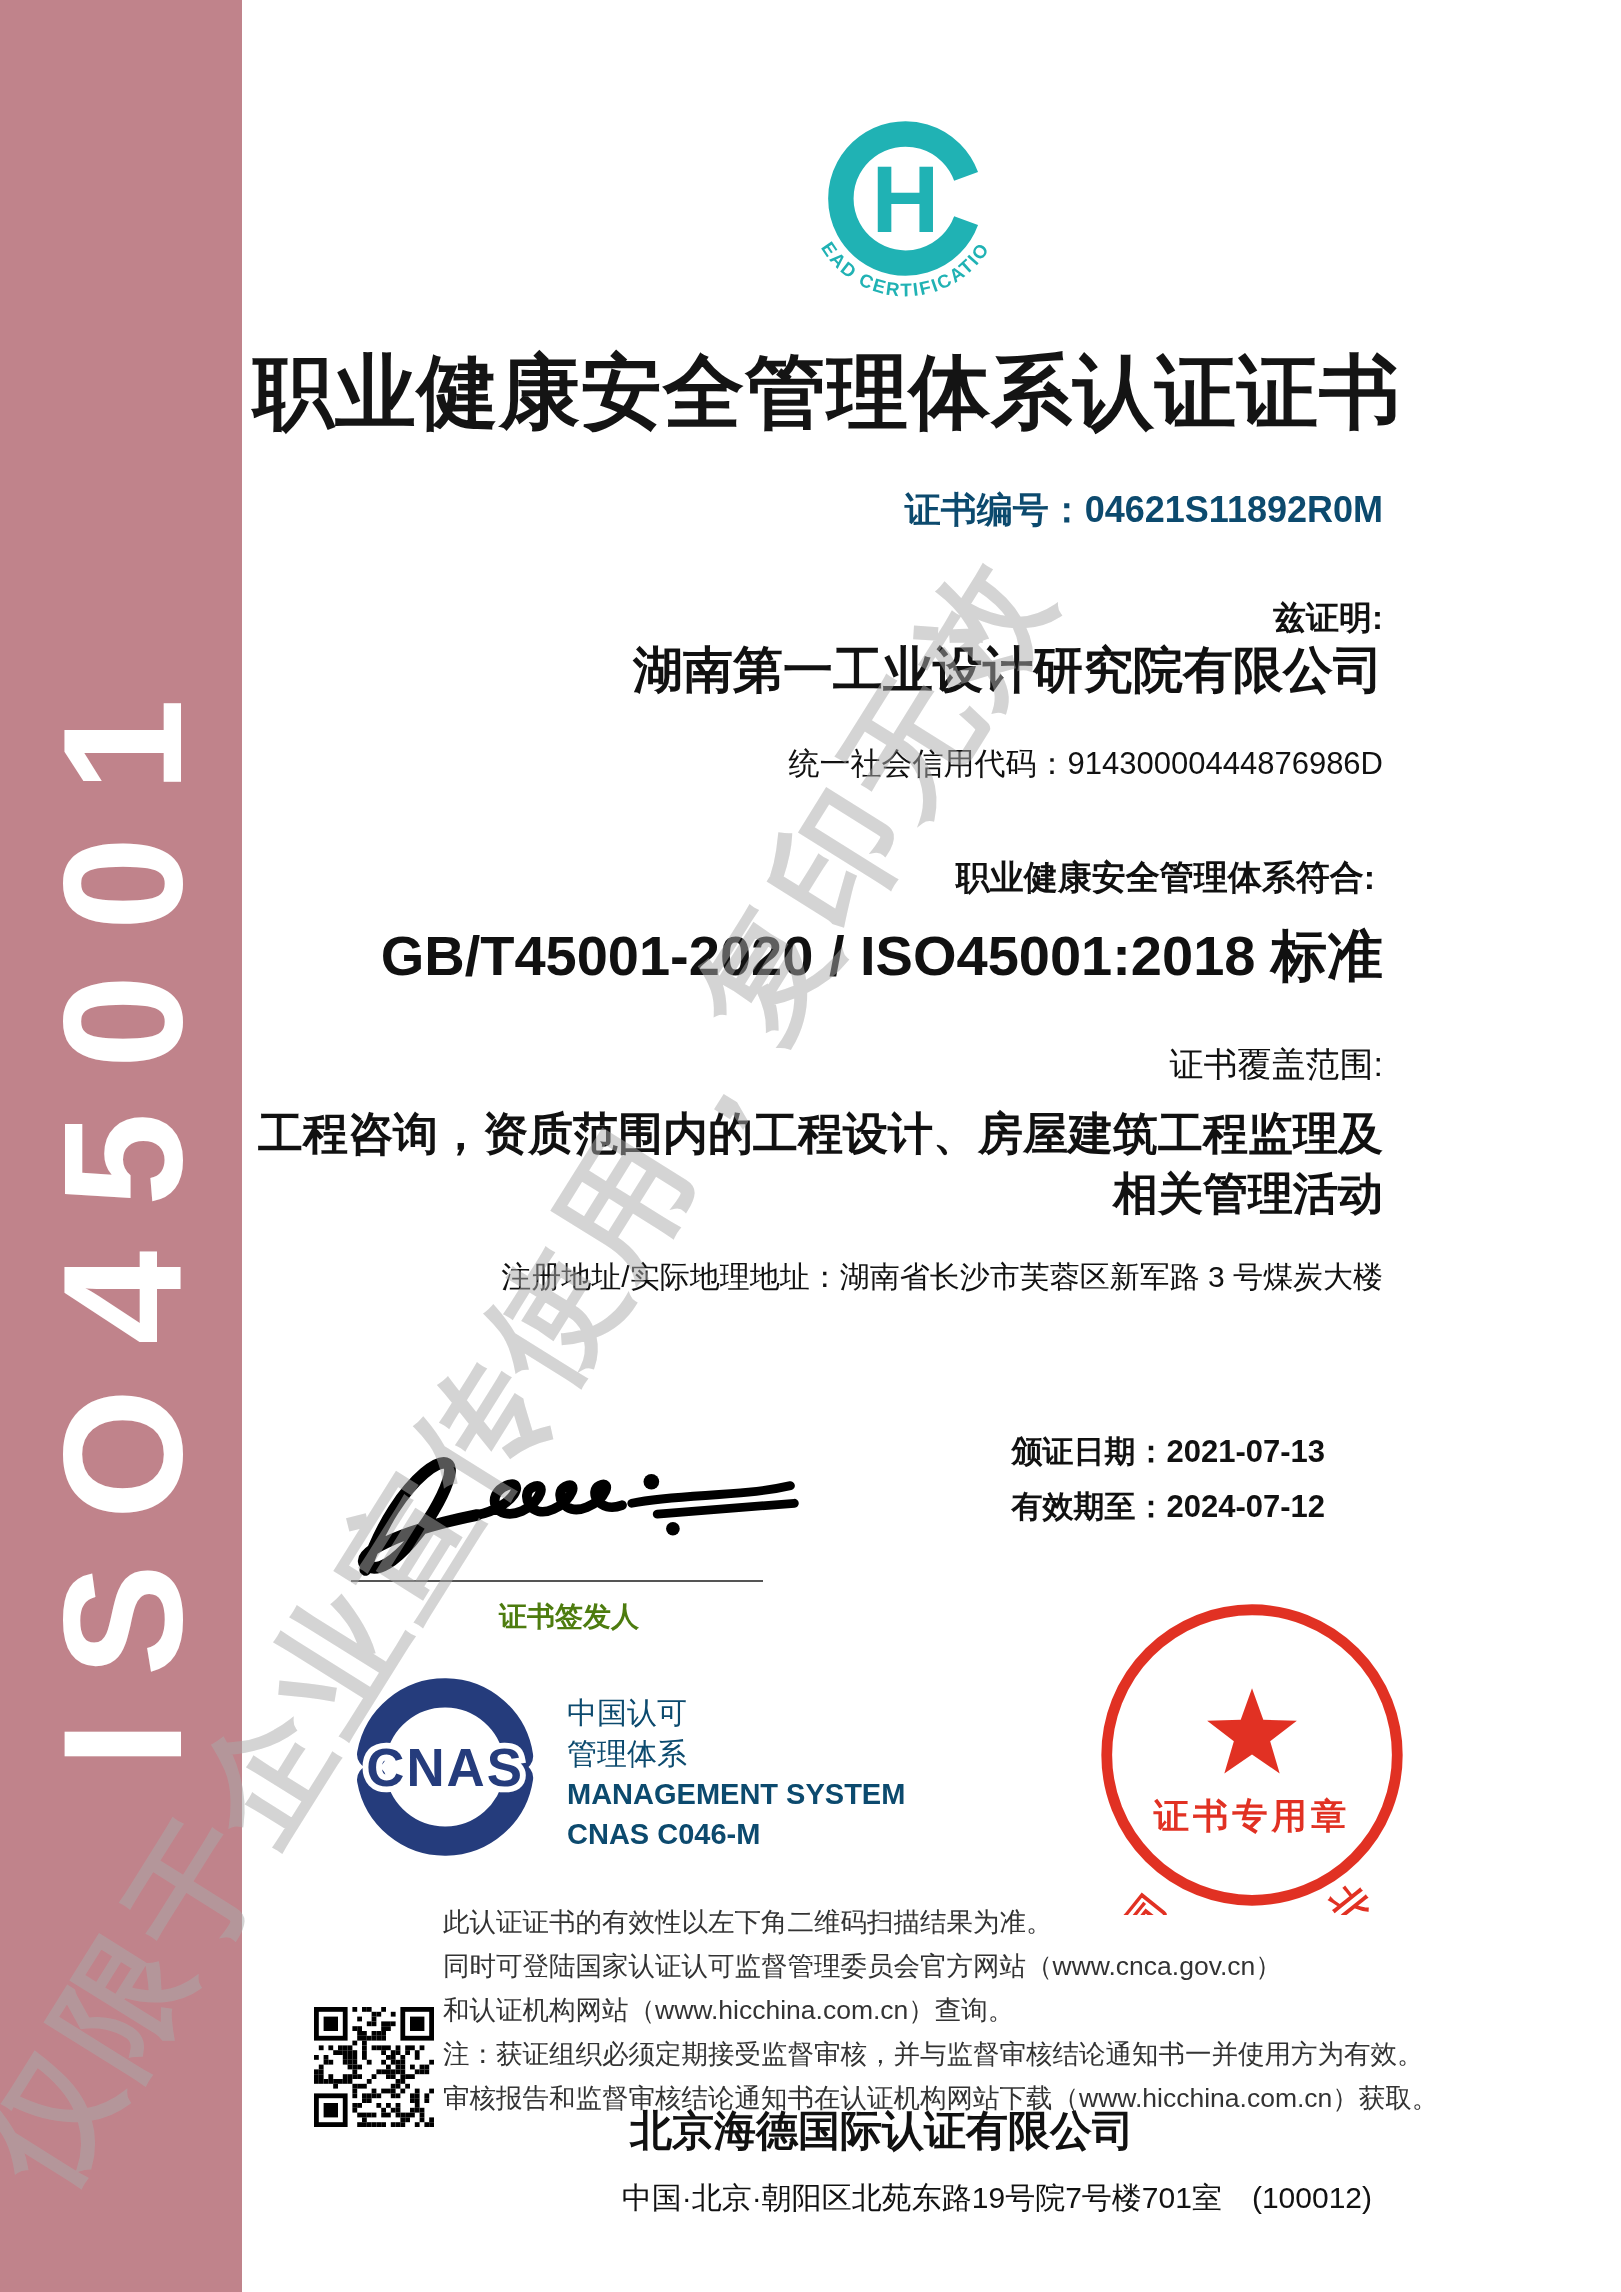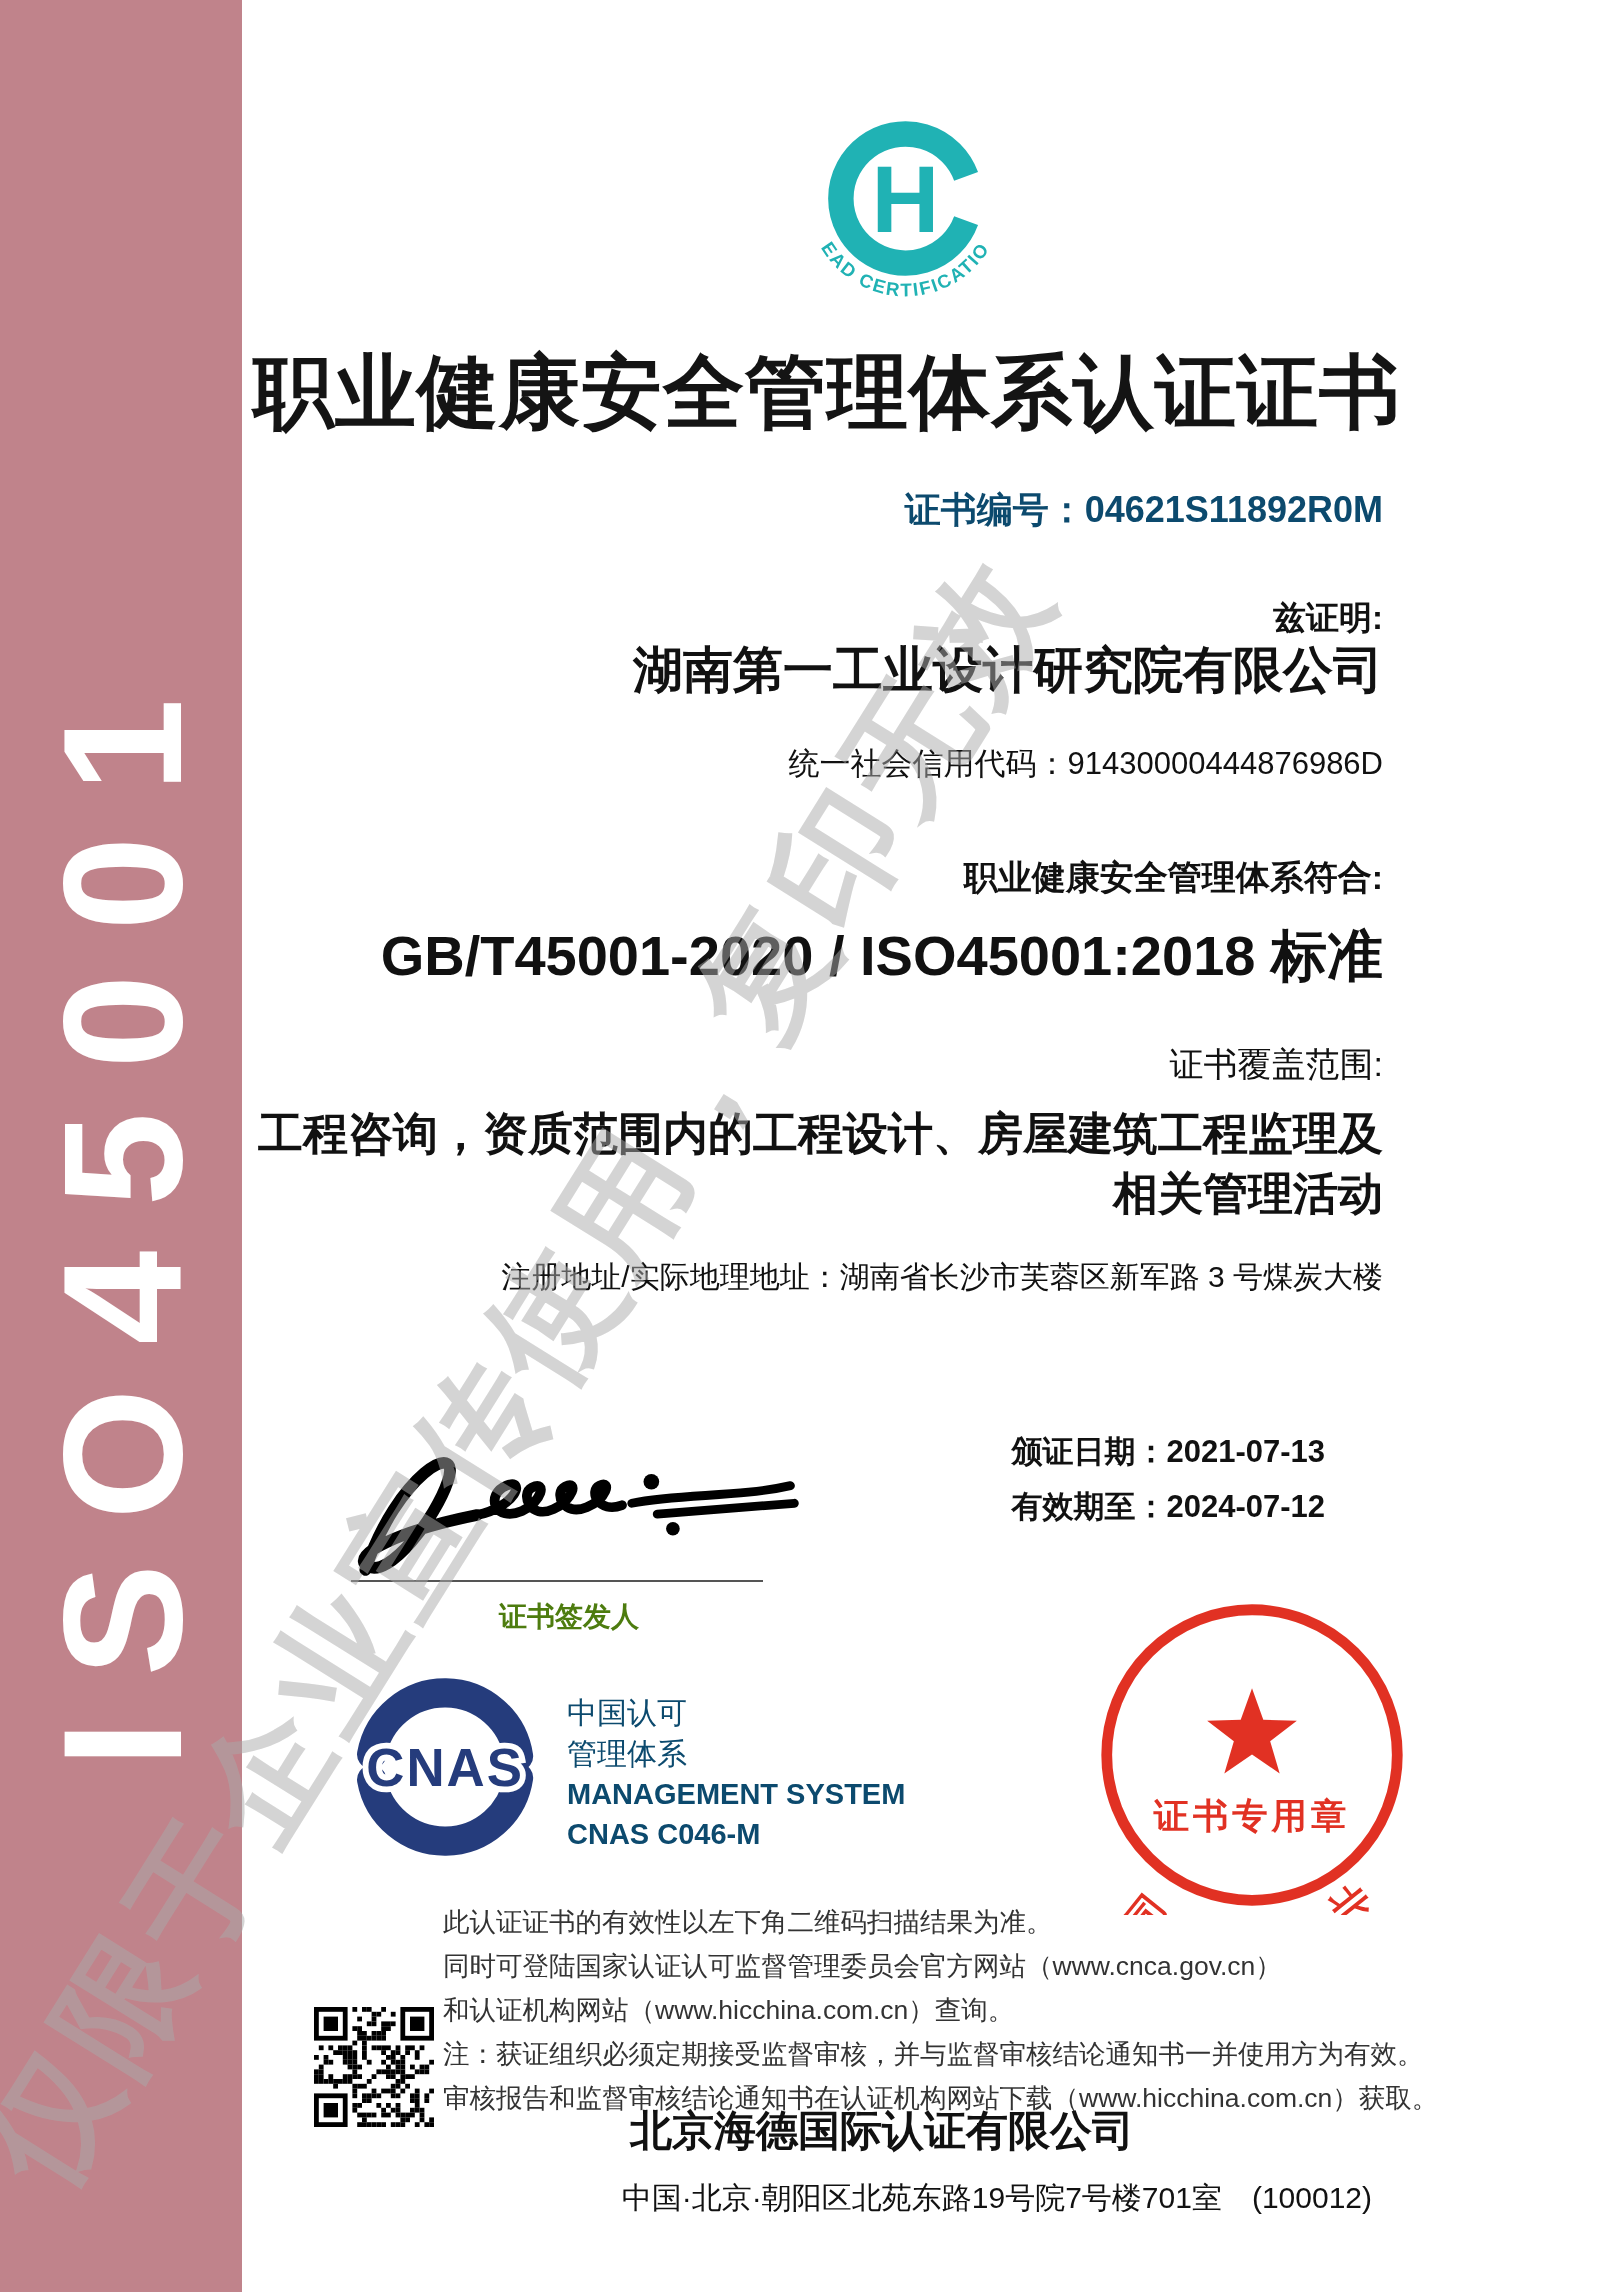--- a/index.html
+++ b/index.html
@@ -17,21 +17,21 @@
   }
   
   .head-logo{left:790px;top:116px;z-index:2;}
   .cert-title{left:235px;top:339px;width:1166px;text-align:right;
     font-size:81px;font-weight:900;letter-spacing:1px;color:#141414;z-index:2;white-space:nowrap;}
   .cert-no{right:238px;top:486px;font-size:36px;font-weight:bold;color:#0c4a6e;z-index:2;white-space:nowrap;}
   
   .certify{right:238px;top:596px;font-size:33px;font-weight:bold;z-index:2;}
   .company{right:238px;top:637px;font-size:50px;font-weight:900;white-space:nowrap;z-index:2;}
   .credit{right:238px;top:743px;font-size:31px;font-weight:400;white-space:nowrap;z-index:2;}
-  .conform{right:238px;top:855px;font-size:34px;font-weight:bold;z-index:2;}
+  .conform{right:246px;top:855px;font-size:34px;font-weight:bold;z-index:2;}
   .standard{right:238px;top:919px;font-size:56px;font-weight:900;white-space:nowrap;z-index:2;}
   .scope-label{right:238px;top:1042px;font-size:34px;font-weight:normal;z-index:2;}
   .scope-1{right:238px;top:1104px;font-size:45px;font-weight:900;white-space:nowrap;z-index:2;}
   .scope-2{right:238px;top:1164px;font-size:45px;font-weight:900;white-space:nowrap;z-index:2;}
   .address{right:238px;top:1257px;font-size:30px;font-weight:400;white-space:nowrap;z-index:2;}
   
   .dates{right:296px;top:1431px;font-size:31px;font-weight:bold;z-index:2;text-align:left;}
   .dates .row{margin-bottom:12.7px;white-space:nowrap;}
   
   .signature-svg{left:328px;top:1421px;z-index:2;}

